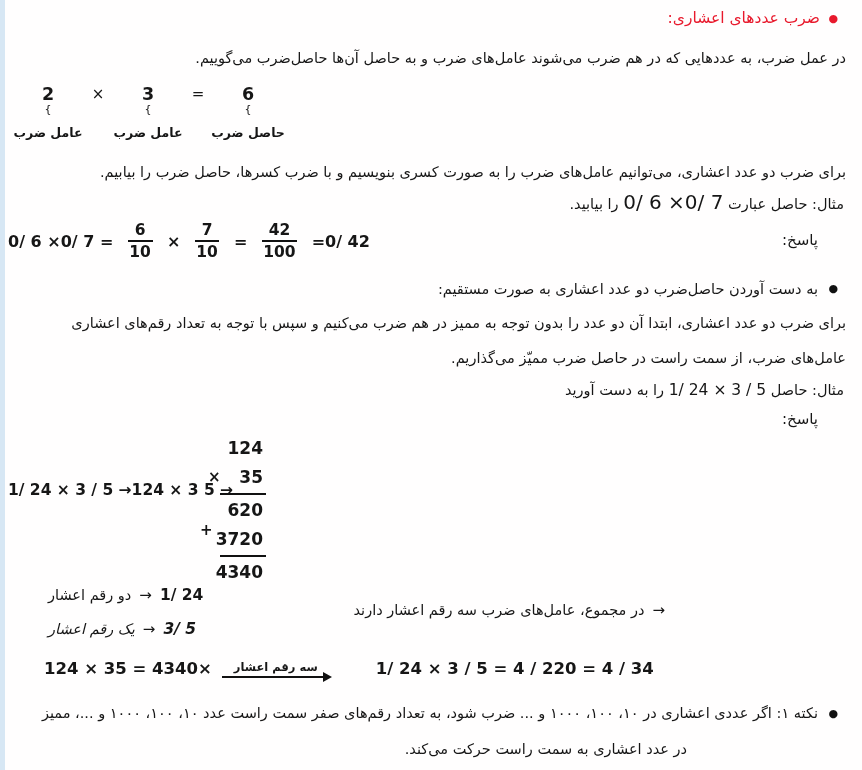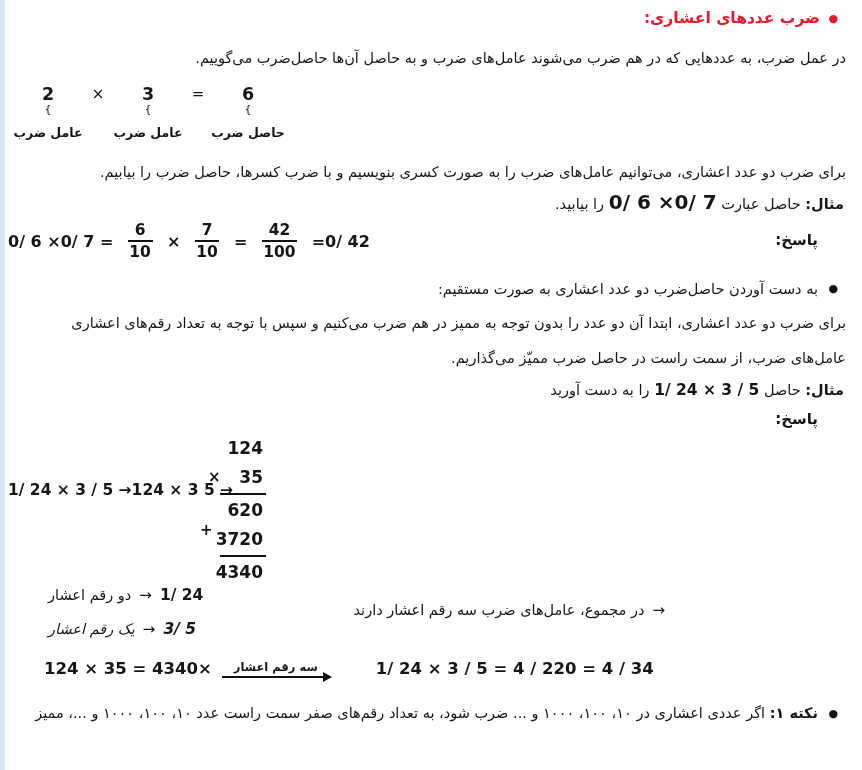--- a/index.html
+++ b/index.html
@@ -2,21 +2,21 @@
 <html lang="fa"><head>
 <meta charset="utf-8">
 <style>
   html,body{margin:0;padding:0;background:#ffffff;}
   .page{position:relative;width:862px;height:770px;background:#fffefe;overflow:hidden;
         font-family:"DejaVu Sans", sans-serif;color:#161616;}
   .edge{position:absolute;left:0;top:0;width:5px;height:770px;background:#d7e7f4;}
   .abs{position:absolute;white-space:nowrap;}
   .rtl{direction:rtl;unicode-bidi:isolate;}
   .ltr{direction:ltr;unicode-bidi:isolate;}
-  .b{font-weight:700;}
+  .b{font-weight:400;}
   .red{color:#e8192c;}
   .fs14{font-size:14.5px;line-height:23px;}
   .fs15{font-size:15px;line-height:23px;}
   .bullet{font-size:11px;line-height:11px;}
   .blackdot{color:#111;}
   
   .fd{position:absolute;left:22px;top:84px;display:flex;direction:ltr;align-items:flex-start;}
   .fd .ncol{width:52px;display:flex;flex-direction:column;align-items:center;}
   .fd .digit{font-size:17.5px;font-weight:700;line-height:21px;}
   .fd .brace{font-size:11px;line-height:9px;height:13px;}
@@ -170,13 +170,14 @@
       <span class="head"></span>
     </span>
     <span class="txt">1/ 24 × 3 / 5 = 4 / 220 = 4 / 34</span>
   </div>
 
   <span class="abs bullet blackdot" style="right:24px;top:708px;">●</span>
   <div class="abs rtl fs14" style="right:44px;top:702px;">
     <span class="b">نکته ۱:</span>
     <span>اگر عددی اعشاری در ۱۰، ۱۰۰، ۱۰۰۰ و ... ضرب شود، به تعداد رقم‌های صفر سمت راست عدد ۱۰، ۱۰۰، ۱۰۰۰ و ...، ممیز</span>
   </div>
+  <div class="abs rtl fs14" style="right:175px;top:738px;">در عدد اعشاری به سمت راست حرکت می‌کند.</div>
 </div>
 
 </body></html>

